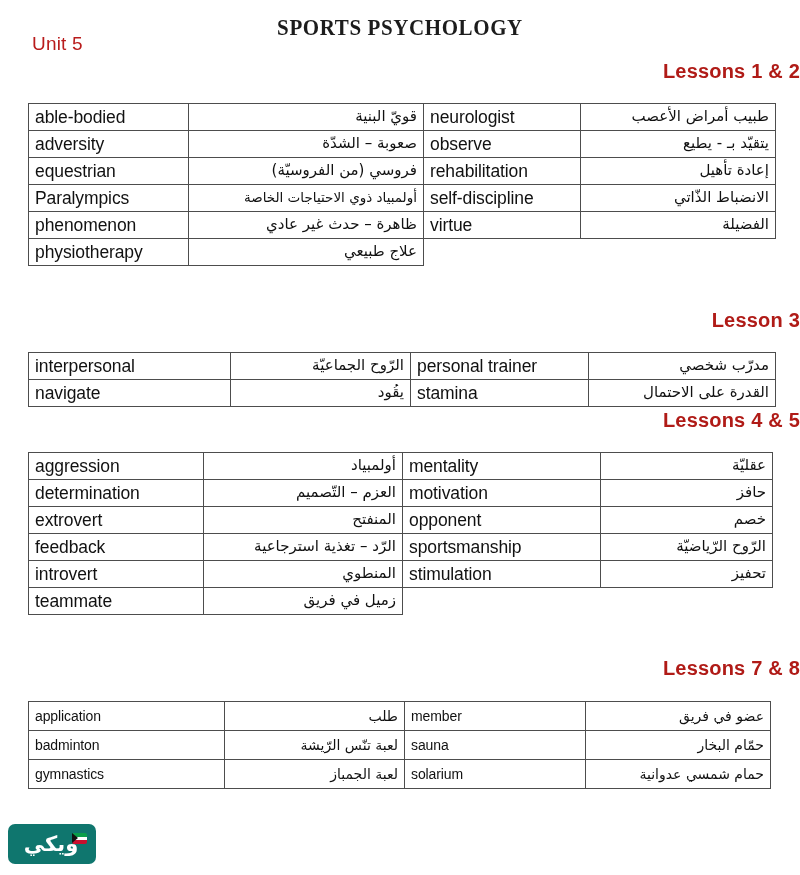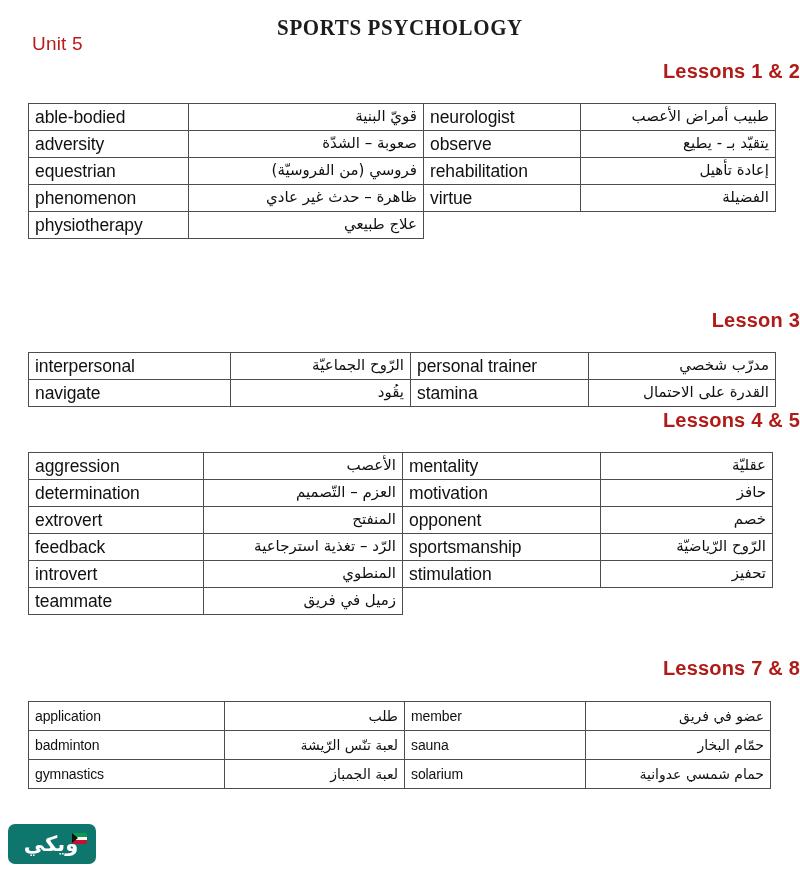--- a/index.html
+++ b/index.html
@@ -218,20 +218,26 @@
         <td class="en">observe</td>
         <td class="ar">يتقيّد بـ - يطيع</td>
       </tr>
       <tr>
         <td class="en">equestrian</td>
         <td class="ar">فروسي (من الفروسيّة)</td>
         <td class="en">rehabilitation</td>
         <td class="ar">إعادة تأهيل</td>
       </tr>
       <tr>
+        <td class="en">Paralympics</td>
+        <td class="ar" style="font-size:13.5px;">أولمبياد ذوي الاحتياجات الخاصة</td>
+        <td class="en">self-discipline</td>
+        <td class="ar">الانضباط الذّاتي</td>
+      </tr>
+      <tr>
         <td class="en">phenomenon</td>
         <td class="ar">ظاهرة – حدث غير عادي</td>
         <td class="en">virtue</td>
         <td class="ar">الفضيلة</td>
       </tr>
       <tr>
         <td class="en">physiotherapy</td>
         <td class="ar">علاج طبيعي</td>
         <td class="empty"></td>
         <td class="empty"></td>
@@ -269,21 +275,21 @@
   <table class="vocab-table" id="table-lessons-4-5">
     <colgroup>
         <col class="c1">
         <col class="c2">
         <col class="c3">
         <col class="c4">
       </colgroup>
     <tbody>
       <tr>
         <td class="en">aggression</td>
-        <td class="ar">الأعصب</td>
+        <td class="ar">أولمبياد</td>
         <td class="en">mentality</td>
         <td class="ar">عقليّة</td>
       </tr>
       <tr>
         <td class="en">determination</td>
         <td class="ar">العزم – التّصميم</td>
         <td class="en">motivation</td>
         <td class="ar">حافز</td>
       </tr>
       <tr>

